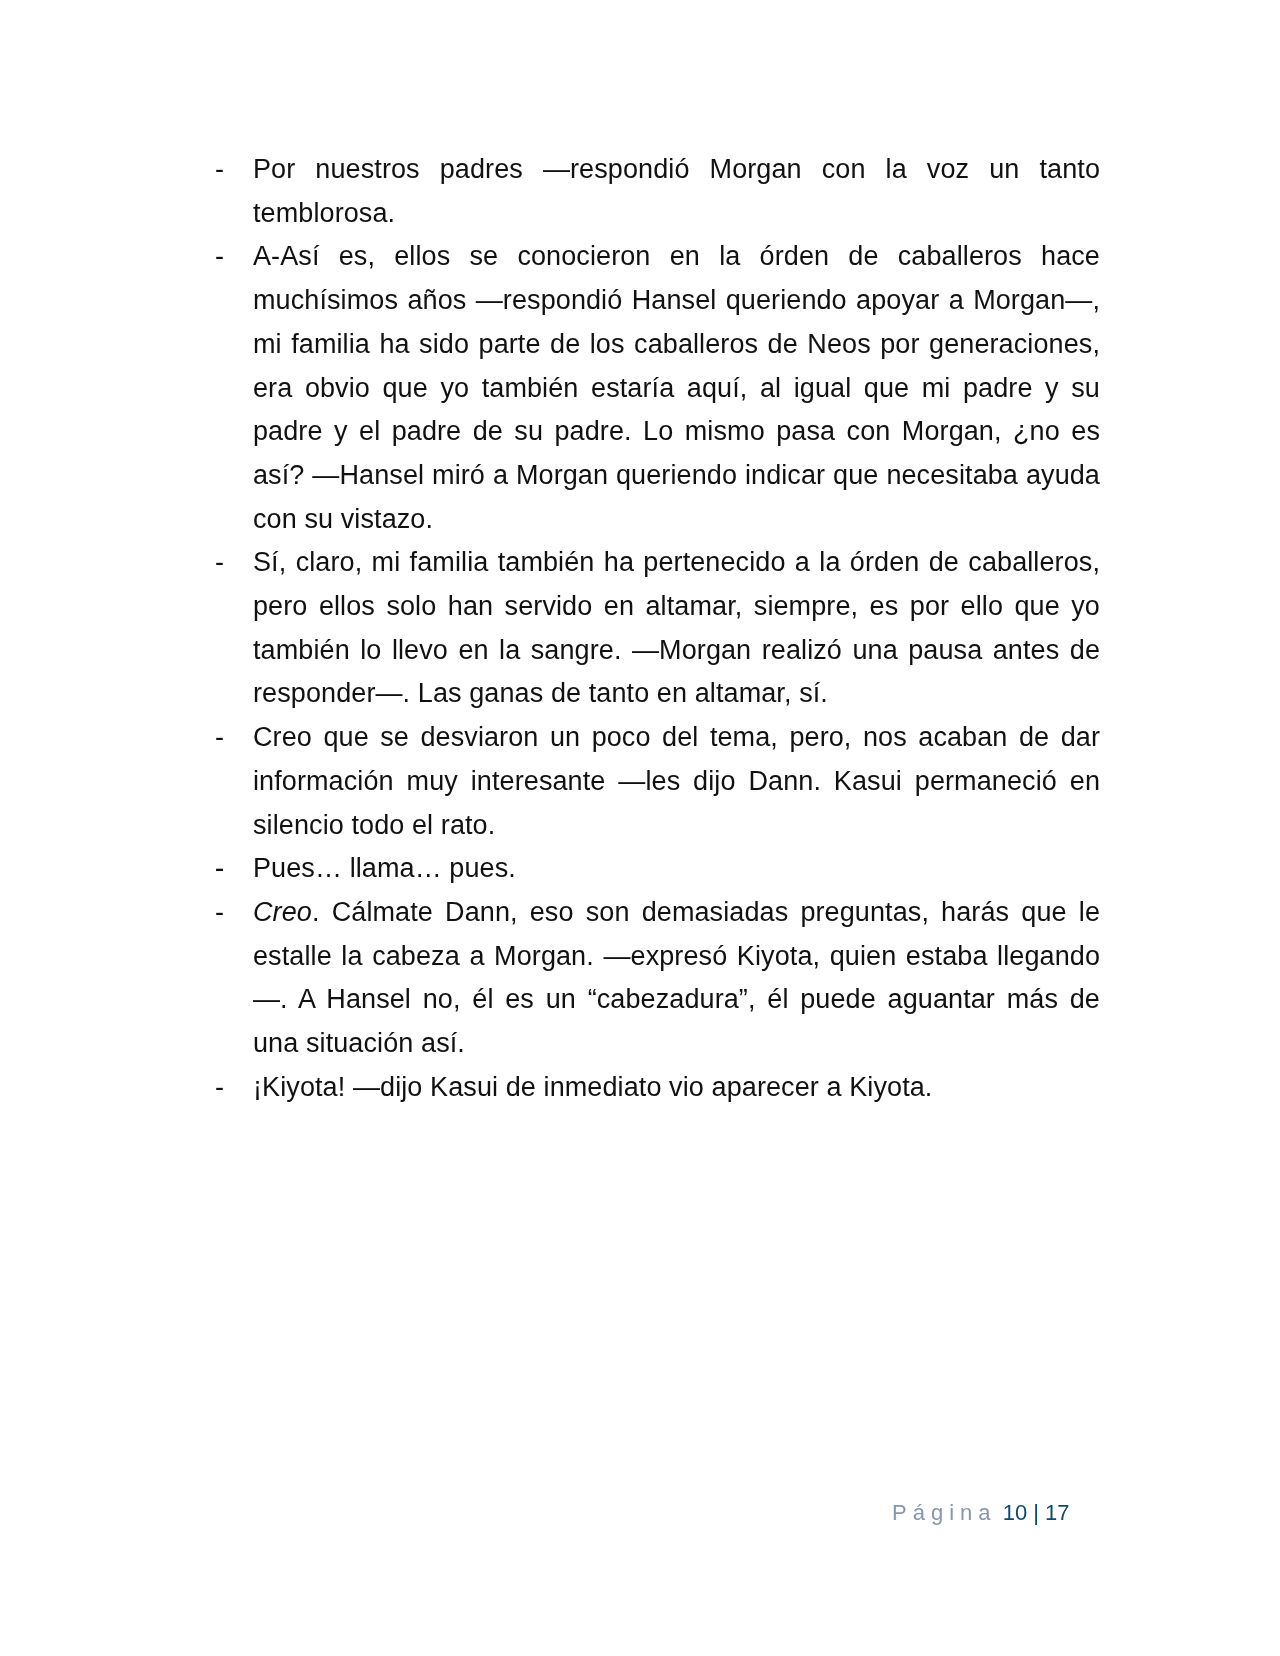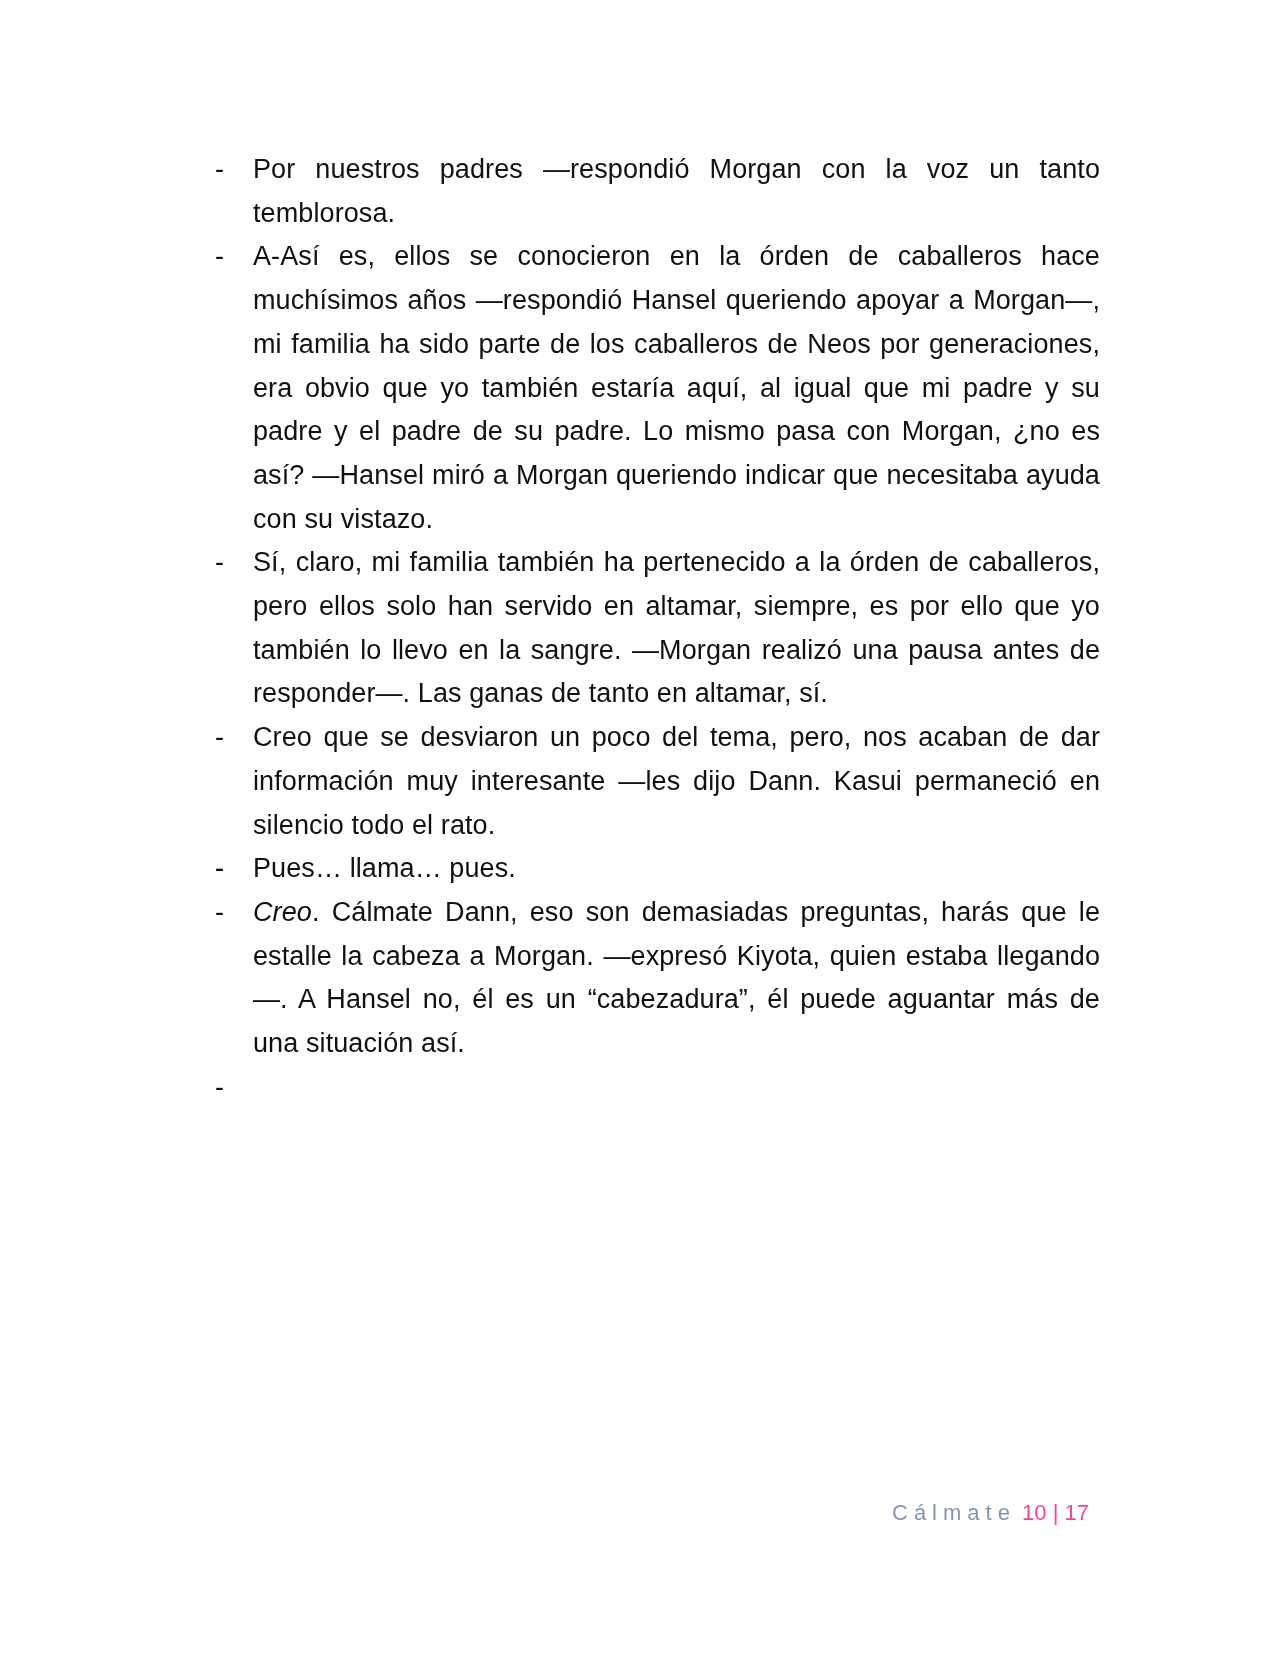--- a/index.html
+++ b/index.html
@@ -58,21 +58,21 @@
       top: 1498px;
       font-size: 22px;
       line-height: 30px;
       white-space: nowrap;
     }
     .footer .pg-label {
       color: #8496b0;
       letter-spacing: 6px;
     }
     .footer .pg-num {
-      color: #ec4899;
+      color: #0c4a6e;
     }
   </style>
 </head>
 <body>
 
 <div class="page">
   <ul class="body-text">
     <li class="para">
       <span class="dash">-</span>
       <span>Por nuestros padres —respondió Morgan con la voz un tanto temblorosa.</span>
@@ -95,20 +95,21 @@
     <li class="para">
       <span class="dash">-</span>
       <span>Pues… llama… pues.</span>
     </li>
     <li class="para">
       <span class="dash">-</span>
       <em>Creo</em><span>. Cálmate Dann, eso son demasiadas preguntas, harás que le estalle la cabeza a Morgan. —expresó Kiyota, quien estaba llegando—. A Hansel no, él es un “cabezadura”, él puede aguantar más de una situación así.</span>
     </li>
     <li class="para">
       <span class="dash">-</span>
+      <span>¡Kiyota! —dijo Kasui de inmediato vio aparecer a Kiyota.</span>
     </li>
   </ul>
 
   <div class="footer">
-    <span class="pg-label">Cálmate</span>
+    <span class="pg-label">Página</span>
     <span class="pg-num">10 | 17</span>
   </div>
 </div>
 
 </body></html>

